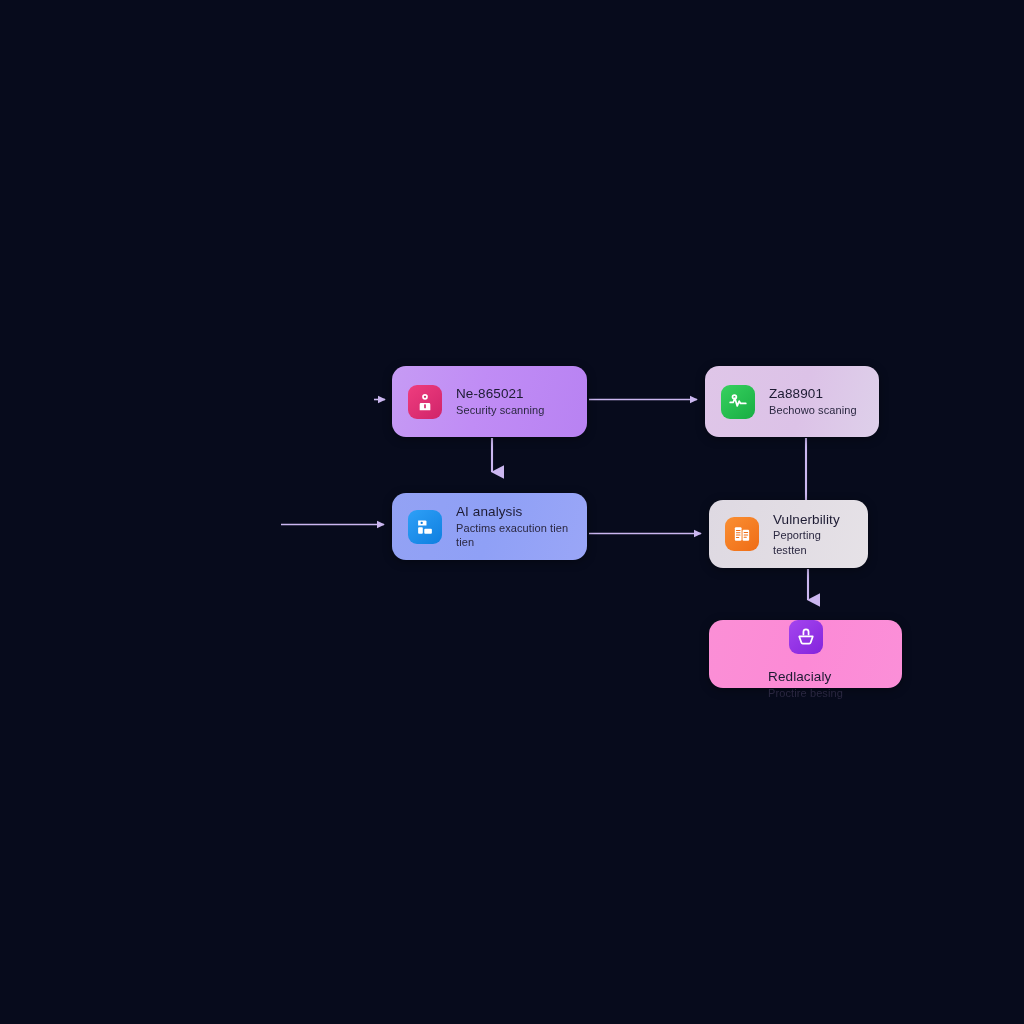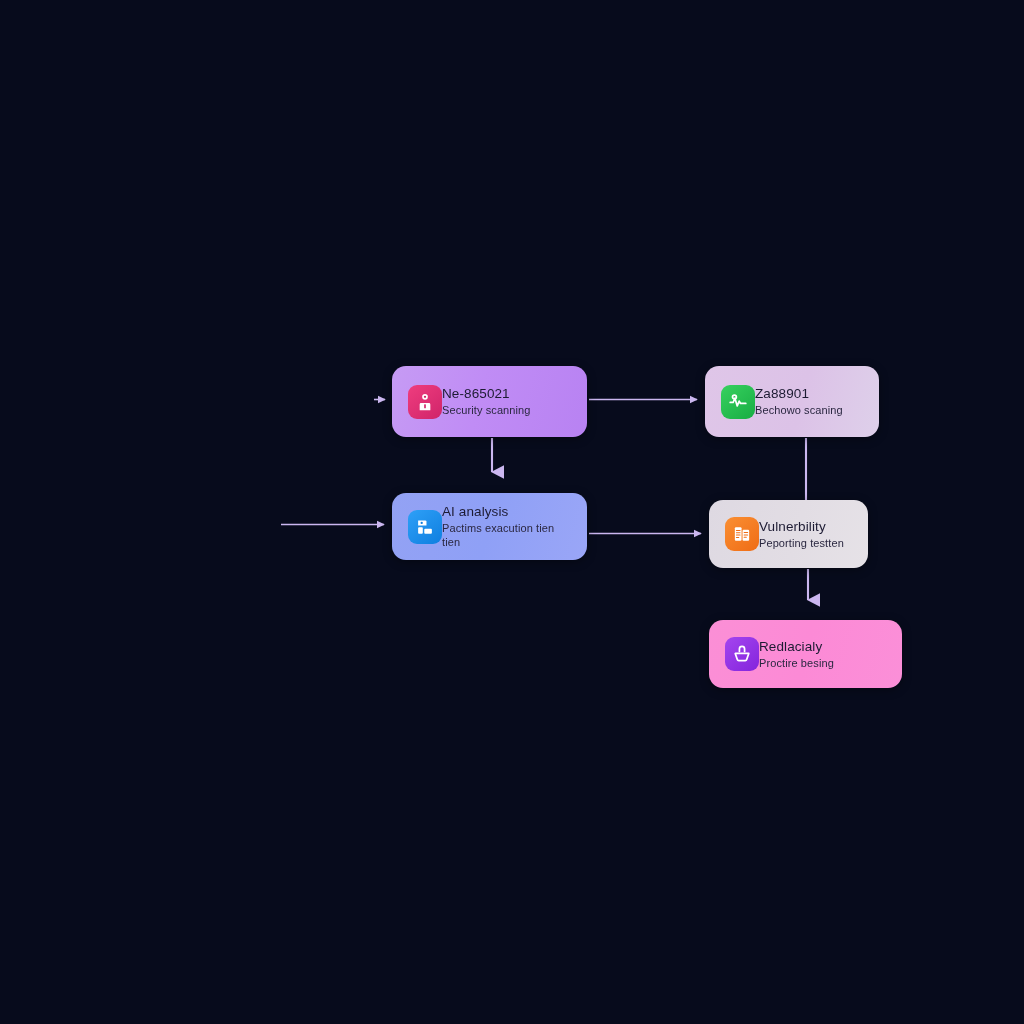--- a/index.html
+++ b/index.html
@@ -34,20 +34,21 @@
   }
 
   
   .node {
     position: absolute;
     display: flex;
     align-items: center;
     border-radius: 14px;
     box-sizing: border-box;
     padding: 0 16px;
+    gap: 14px;
     box-shadow: 0 2px 10px rgba(0,0,0,0.35);
   }
 
   .node-icon {
     flex: 0 0 auto;
     width: 34px;
     height: 34px;
     border-radius: 9px;
     display: flex;
     align-items: center;
@@ -86,20 +87,21 @@
     left: 392px; top: 493px; width: 195px; height: 67px;
     background: linear-gradient(105deg, #93a2f4 0%, #8fa0f6 50%, #9aa6f7 100%);
   }
   #node-vulnerability-reporting {
     left: 709px; top: 500px; width: 159px; height: 68px;
     background: linear-gradient(105deg, #ded9e2 0%, #e2dde4 55%, #e6e2e7 100%);
   }
   #node-remediation {
     left: 709px; top: 620px; width: 193px; height: 68px;
     background: linear-gradient(105deg, #fb8fd6 0%, #fc8ad6 50%, #fb8fd8 100%);
+    flex-direction: column;
   }
 
   .sub-2lines { white-space: normal; max-width: 120px; }
 </style>
 </head>
 <body>
 
 <div id="canvas">
 
   <svg id="edges" viewBox="0 0 1024 1024" width="1024" height="1024">

